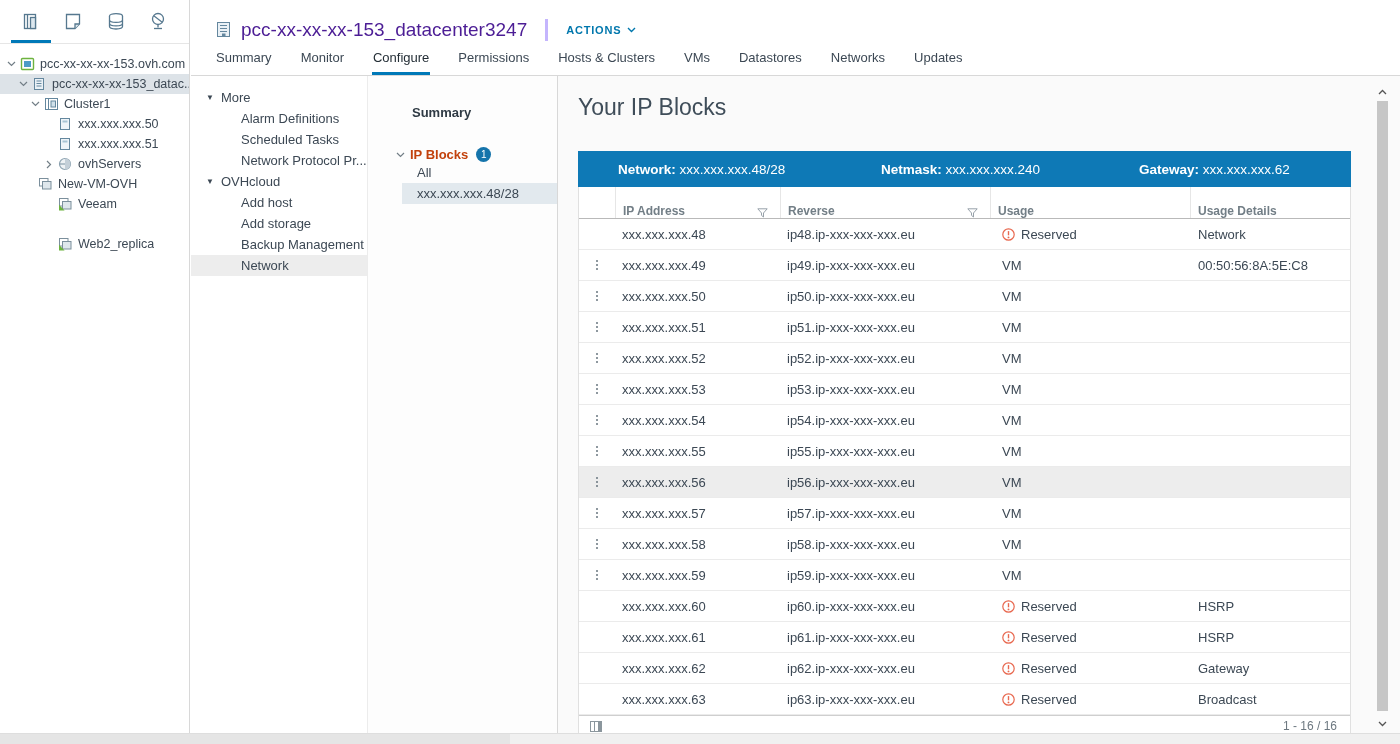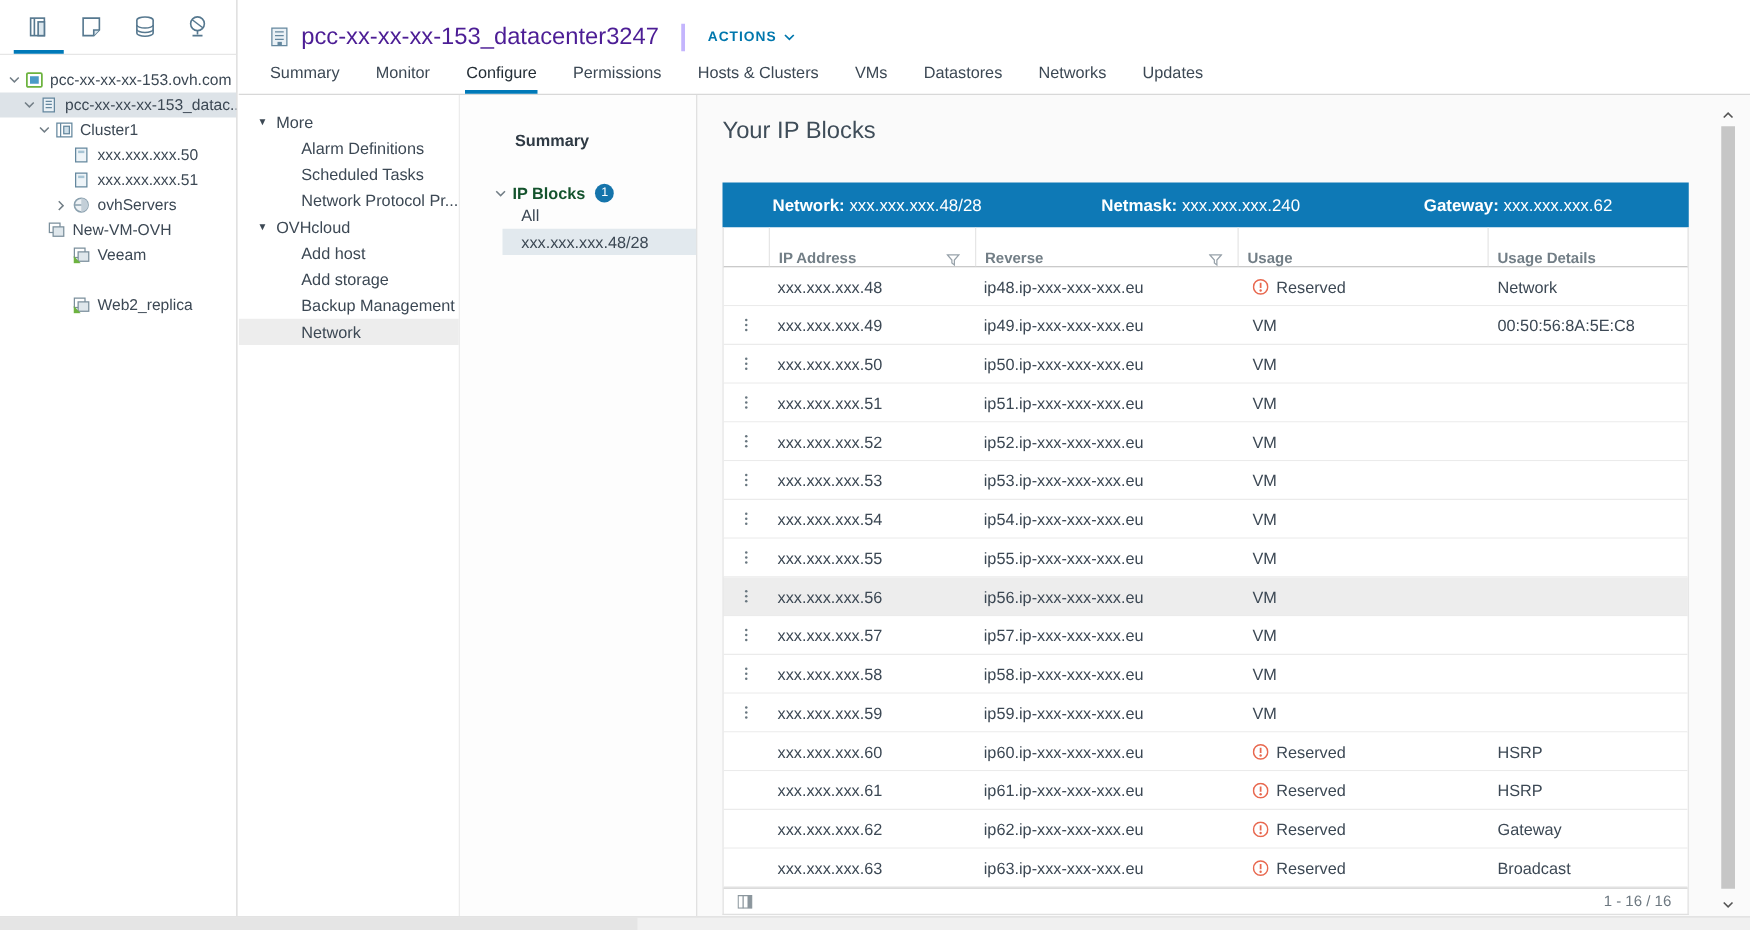--- a/index.html
+++ b/index.html
@@ -37,27 +37,27 @@
   .workspace { position:absolute; top:76px; left:191px; right:0; bottom:11px; display:flex; overflow:hidden; }
   .config-nav { width:177px; flex:none; background:#fff; border-right:1px solid #ececec; padding-top:11px; font-size:13px; }
   .cn-group { display:flex; align-items:center; height:21px; padding-left:15px; gap:7px; cursor:pointer; }
   .cn-arrow { font-size:8px; color:#3c4854; }
   .cn-item { display:flex; align-items:center; height:21px; padding-left:50px; cursor:pointer; }
   .cn-item.selected { background:#ededed; }
 
   .summary-panel { width:190px; flex:none; background:#fdfdfd; border-right:1px solid #d8d8d8; padding-top:29px; }
   .sp-title { padding-left:44px; font-weight:bold; color:#2f3a44; }
   .sp-section { display:flex; align-items:center; margin-top:27px; padding-left:28px; gap:5px; cursor:pointer; }
-  .sp-section-label { font-weight:bold; color:#14532d; }
+  .sp-section-label { font-weight:bold; color:#c2410c; }
   .badge { min-width:15px; height:15px; border-radius:8px; background:#1574ab; color:#fff; font-size:10px; display:flex; align-items:center; justify-content:center; margin-left:3px; padding:0 3px; }
   .sp-item { display:flex; align-items:center; height:21px; margin-left:34px; padding-left:15px; cursor:pointer; }
   .sp-item.selected { background:#e2e9ee; }
 
   .content { flex:1; background:#fafafa; padding:18px 0 0 20px; overflow:hidden; }
-  .content-title { font-size:19px; color:#3f4d59; }
+  .content-title { font-size:23px; color:#3f4d59; }
   .card { width:773px; margin-top:30px; }
   .blue-bar { height:36px; background:#0e79b6; display:grid; grid-template-columns:263px 258px 1fr; align-items:center; padding-left:40px; color:#fff; font-size:13.5px; }
   .bi b { font-weight:bold; }
   .table-wrap { background:#fff; border:1px solid #e0e0e0; border-top:none; }
   .thead { display:grid; grid-template-columns:36px 165px 210px 200px 1fr; height:32px; align-items:stretch; border-bottom:1px solid #b9b9b9; font-size:12px; font-weight:bold; color:#727e86; }
   .th { display:flex; align-items:flex-end; justify-content:space-between; border-left:1px solid #e6e6e6; padding:0 12px 0 7px; cursor:pointer; }
   .th:first-child { border-left:none; }
   .trow { display:grid; grid-template-columns:36px 165px 210px 200px 1fr; height:31px; align-items:center; border-bottom:1px solid #ebebeb; background:#fff; cursor:pointer; }
   .trow.hl { background:#ededed; }
   .td { padding-left:7px; overflow:hidden; white-space:nowrap; }

